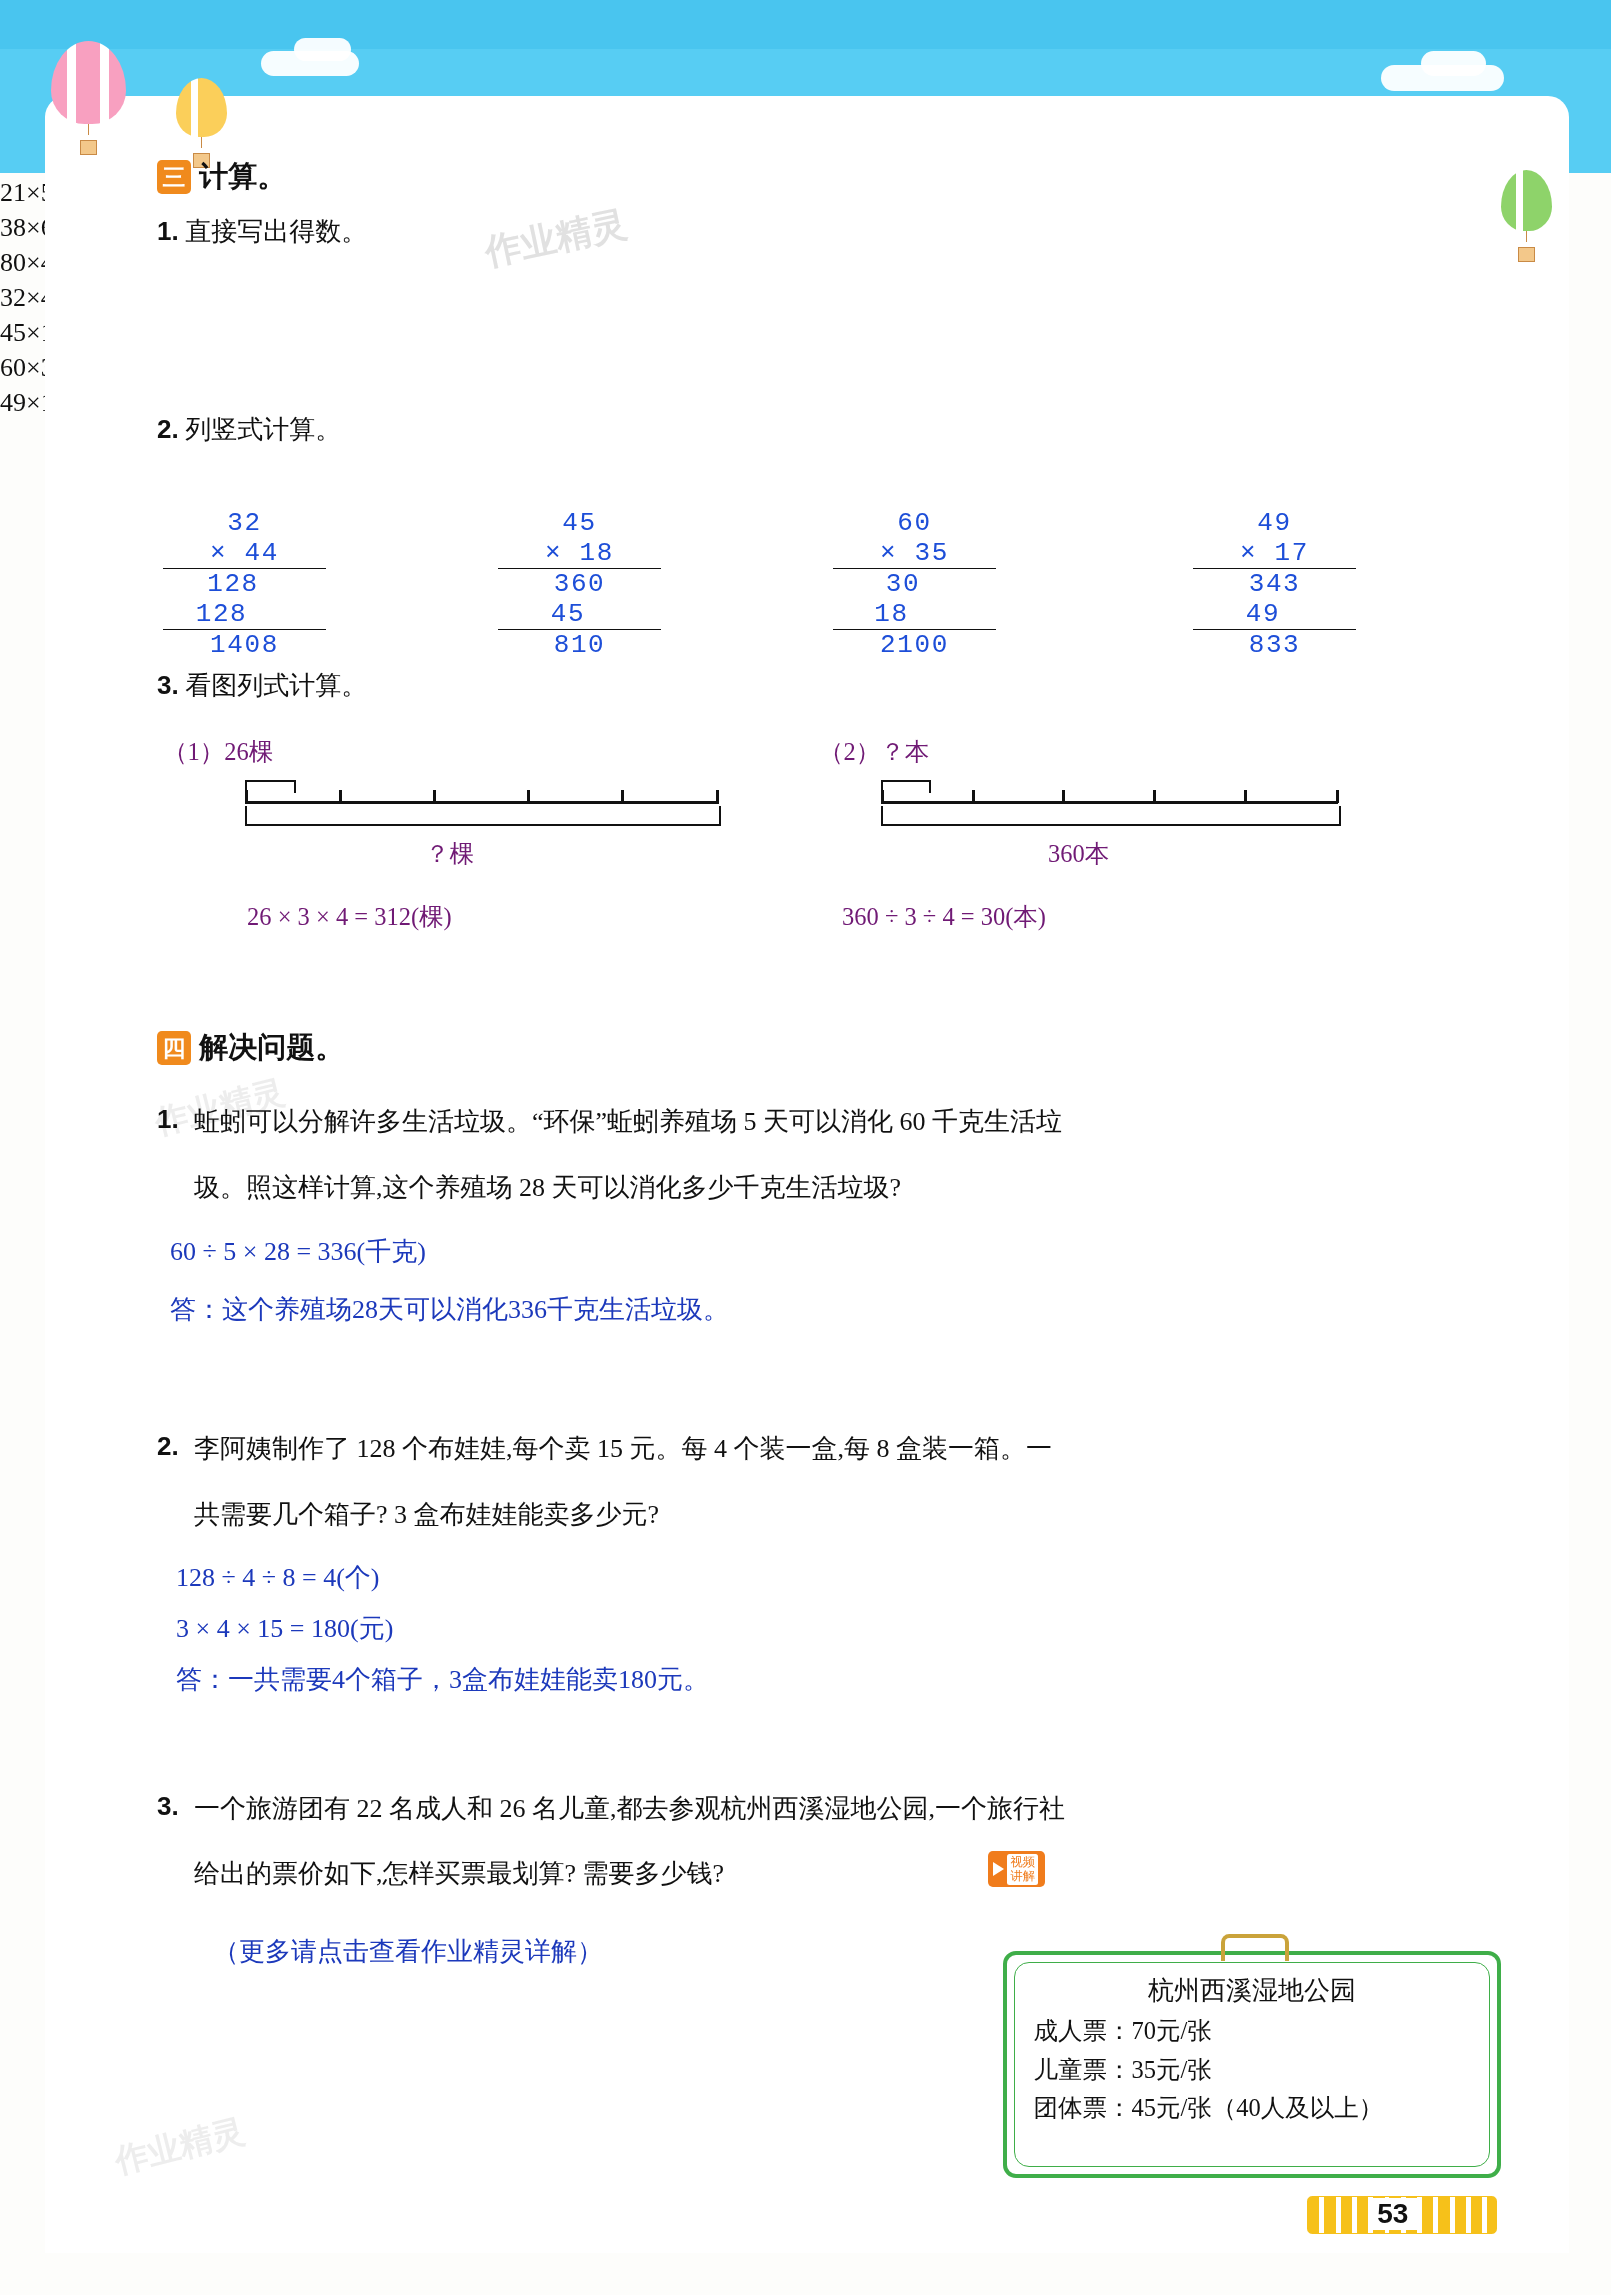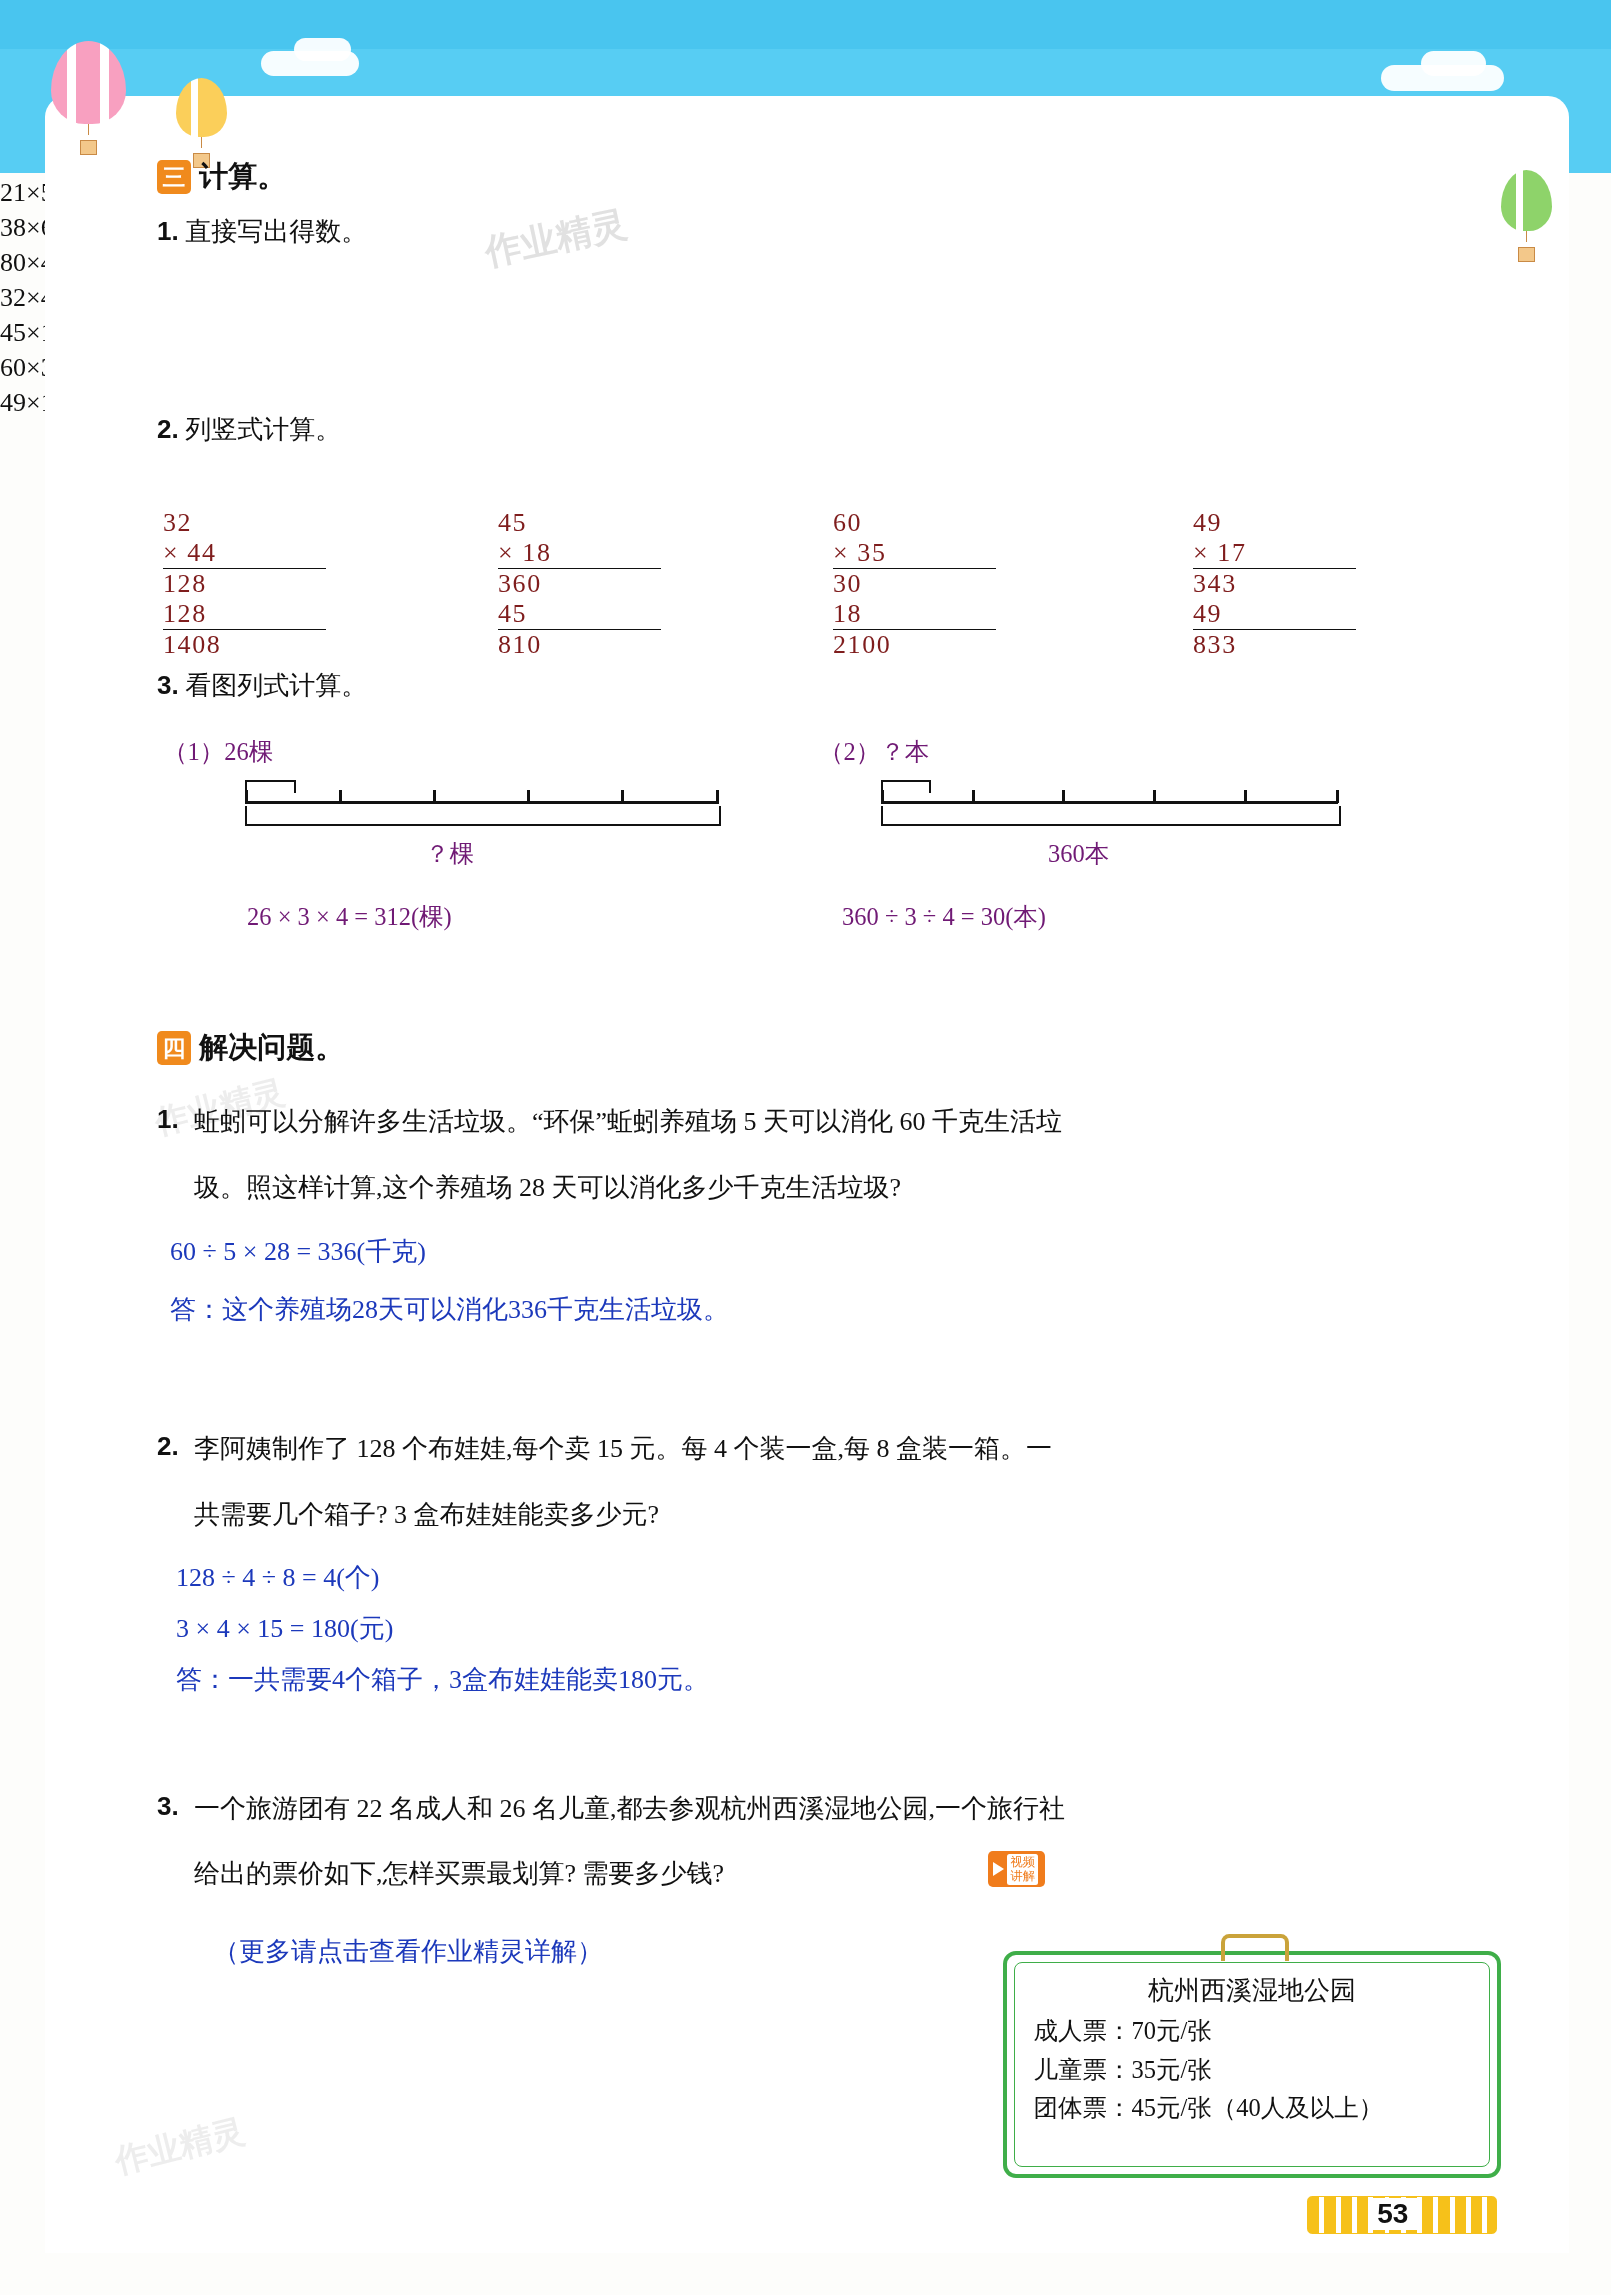--- a/index.html
+++ b/index.html
@@ -49,40 +49,40 @@
   .sec-num{
     display:inline-flex;align-items:center;justify-content:center;
     width:34px;height:34px;background:#f08a1d;color:#fff;border-radius:4.9px;
     font-size:23px;font-weight:bold;
   }
   .q-item{position:absolute;font-size:26px;color:#111;}
   .q-no{font-family:"Liberation Sans", sans-serif;font-weight:bold;}
   .blue{color:#1c39bb;}
   .expr{font-family:"Liberation Serif", serif;font-size:26px;color:#111;white-space:nowrap;}
   .ans{color:#1c39bb;}
-  .vcol{position:absolute;font-size:26px;color:#7f1d1d;text-align:left;font-family:Liberation Serif, serif;}
+  .vcol{position:absolute;font-size:26px;color:#1d4ed8;text-align:center;font-family:Liberation Mono, monospace;}
   .vrow{white-space:nowrap;letter-spacing:1.6px;}
   .uline{border-bottom:1.6px solid #111;}
   .small-note{font-size:24.5px;color:#1c39bb;}
   
   .diagram{position:absolute;}
   .seg-line{position:absolute;height:2.5px;background:#111;}
   .tick{position:absolute;width:2.5px;height:13px;background:#111;}
   .brace-big{position:absolute;border:2.5px solid #111;border-top:none;height:18px;}
   .brace-small{position:absolute;border:2.5px solid #111;border-bottom:none;height:11.4px;}
   .dia-label{position:absolute;font-size:24.5px;color:#701a75;white-space:nowrap;}
   
   .ticket{
     position:absolute;left:1003px;top:1951px;width:490px;height:219px;
     border:4.1px solid #3fae49;border-radius:13px;background:#fff;
     box-shadow:0 0 0 4.1px #fff inset;
   }
   .ticket-inner{
     position:absolute;left:7.4px;top:7.4px;right:7.4px;bottom:7.4px;
-    border:1.6px solid #3fae49;border-radius:8px;padding:9.8px 18px;
+    border:1.6px solid #3fae49;border-radius:15px;padding:9.8px 18px;
     box-sizing:border-box;
   }
   .ticket-title{text-align:center;font-size:26px;margin-bottom:4.9px;color:#111;}
   .ticket-line{font-size:24.5px;color:#111;margin:5.7px 0;}
   .ticket-handle{
     position:absolute;left:214px;top:-21px;width:60px;height:23px;
     border:4.1px solid #caa33a;border-bottom:none;border-radius:8.2px 8.2px 0 0;background:transparent;
   }
   .video-btn{
     position:absolute;display:flex;align-items:center;gap:3.3px;

